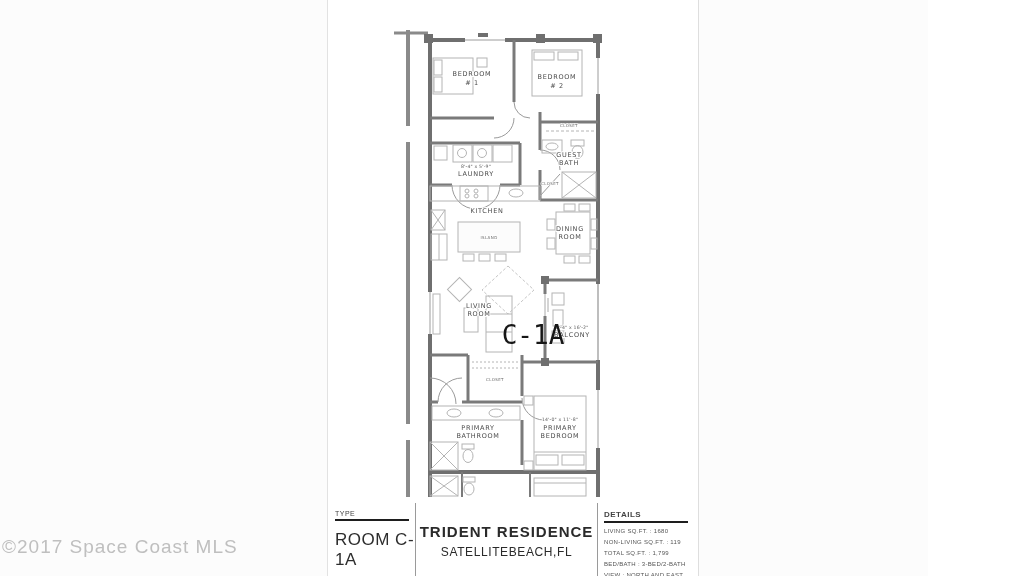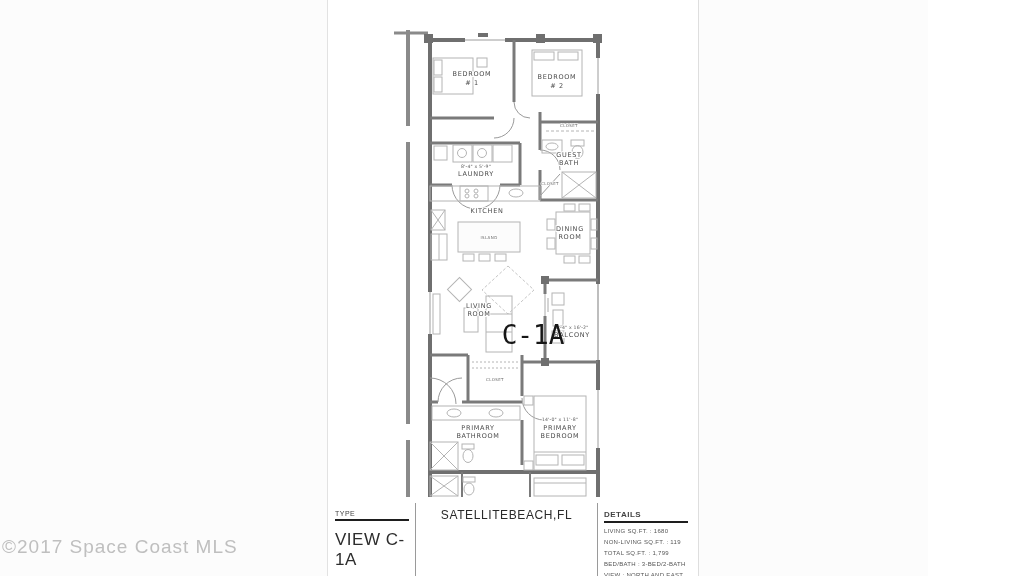--- a/index.html
+++ b/index.html
@@ -257,23 +257,24 @@
       <text class="rlabel" x="560" y="430">PRIMARY</text>
       <text class="rlabel" x="560" y="438">BEDROOM</text>
       <text class="unit-label" x="533" y="344">C-1A</text>
     </g>
   </svg>
 
   <div class="title-block">
     <div class="tb-cell tb-type">
       <div class="tb-small-label">TYPE</div>
       <div class="tb-rule tb-rule-type"></div>
-      <div class="tb-type-value">VIEW C-1A</div>
+      <div class="tb-type-value">ROOM C-1A</div>
     </div>
     <div class="tb-cell tb-center">
+      <div class="tb-project">TRIDENT RESIDENCE</div>
       <div class="tb-location">SATELLITEBEACH,FL</div>
     </div>
     <div class="tb-cell tb-details">
       <div class="tb-small-label" style="font-weight:bold;font-size:8px;">DETAILS</div>
       <div class="tb-rule tb-rule-details"></div>
       <div class="tb-detail-line">LIVING SQ.FT. : 1680</div>
       <div class="tb-detail-line">NON-LIVING SQ.FT. : 119</div>
       <div class="tb-detail-line">TOTAL SQ.FT. : 1,799</div>
       <div class="tb-detail-line">BED/BATH : 3-BED/2-BATH</div>
       <div class="tb-detail-line">VIEW : NORTH AND EAST</div>

